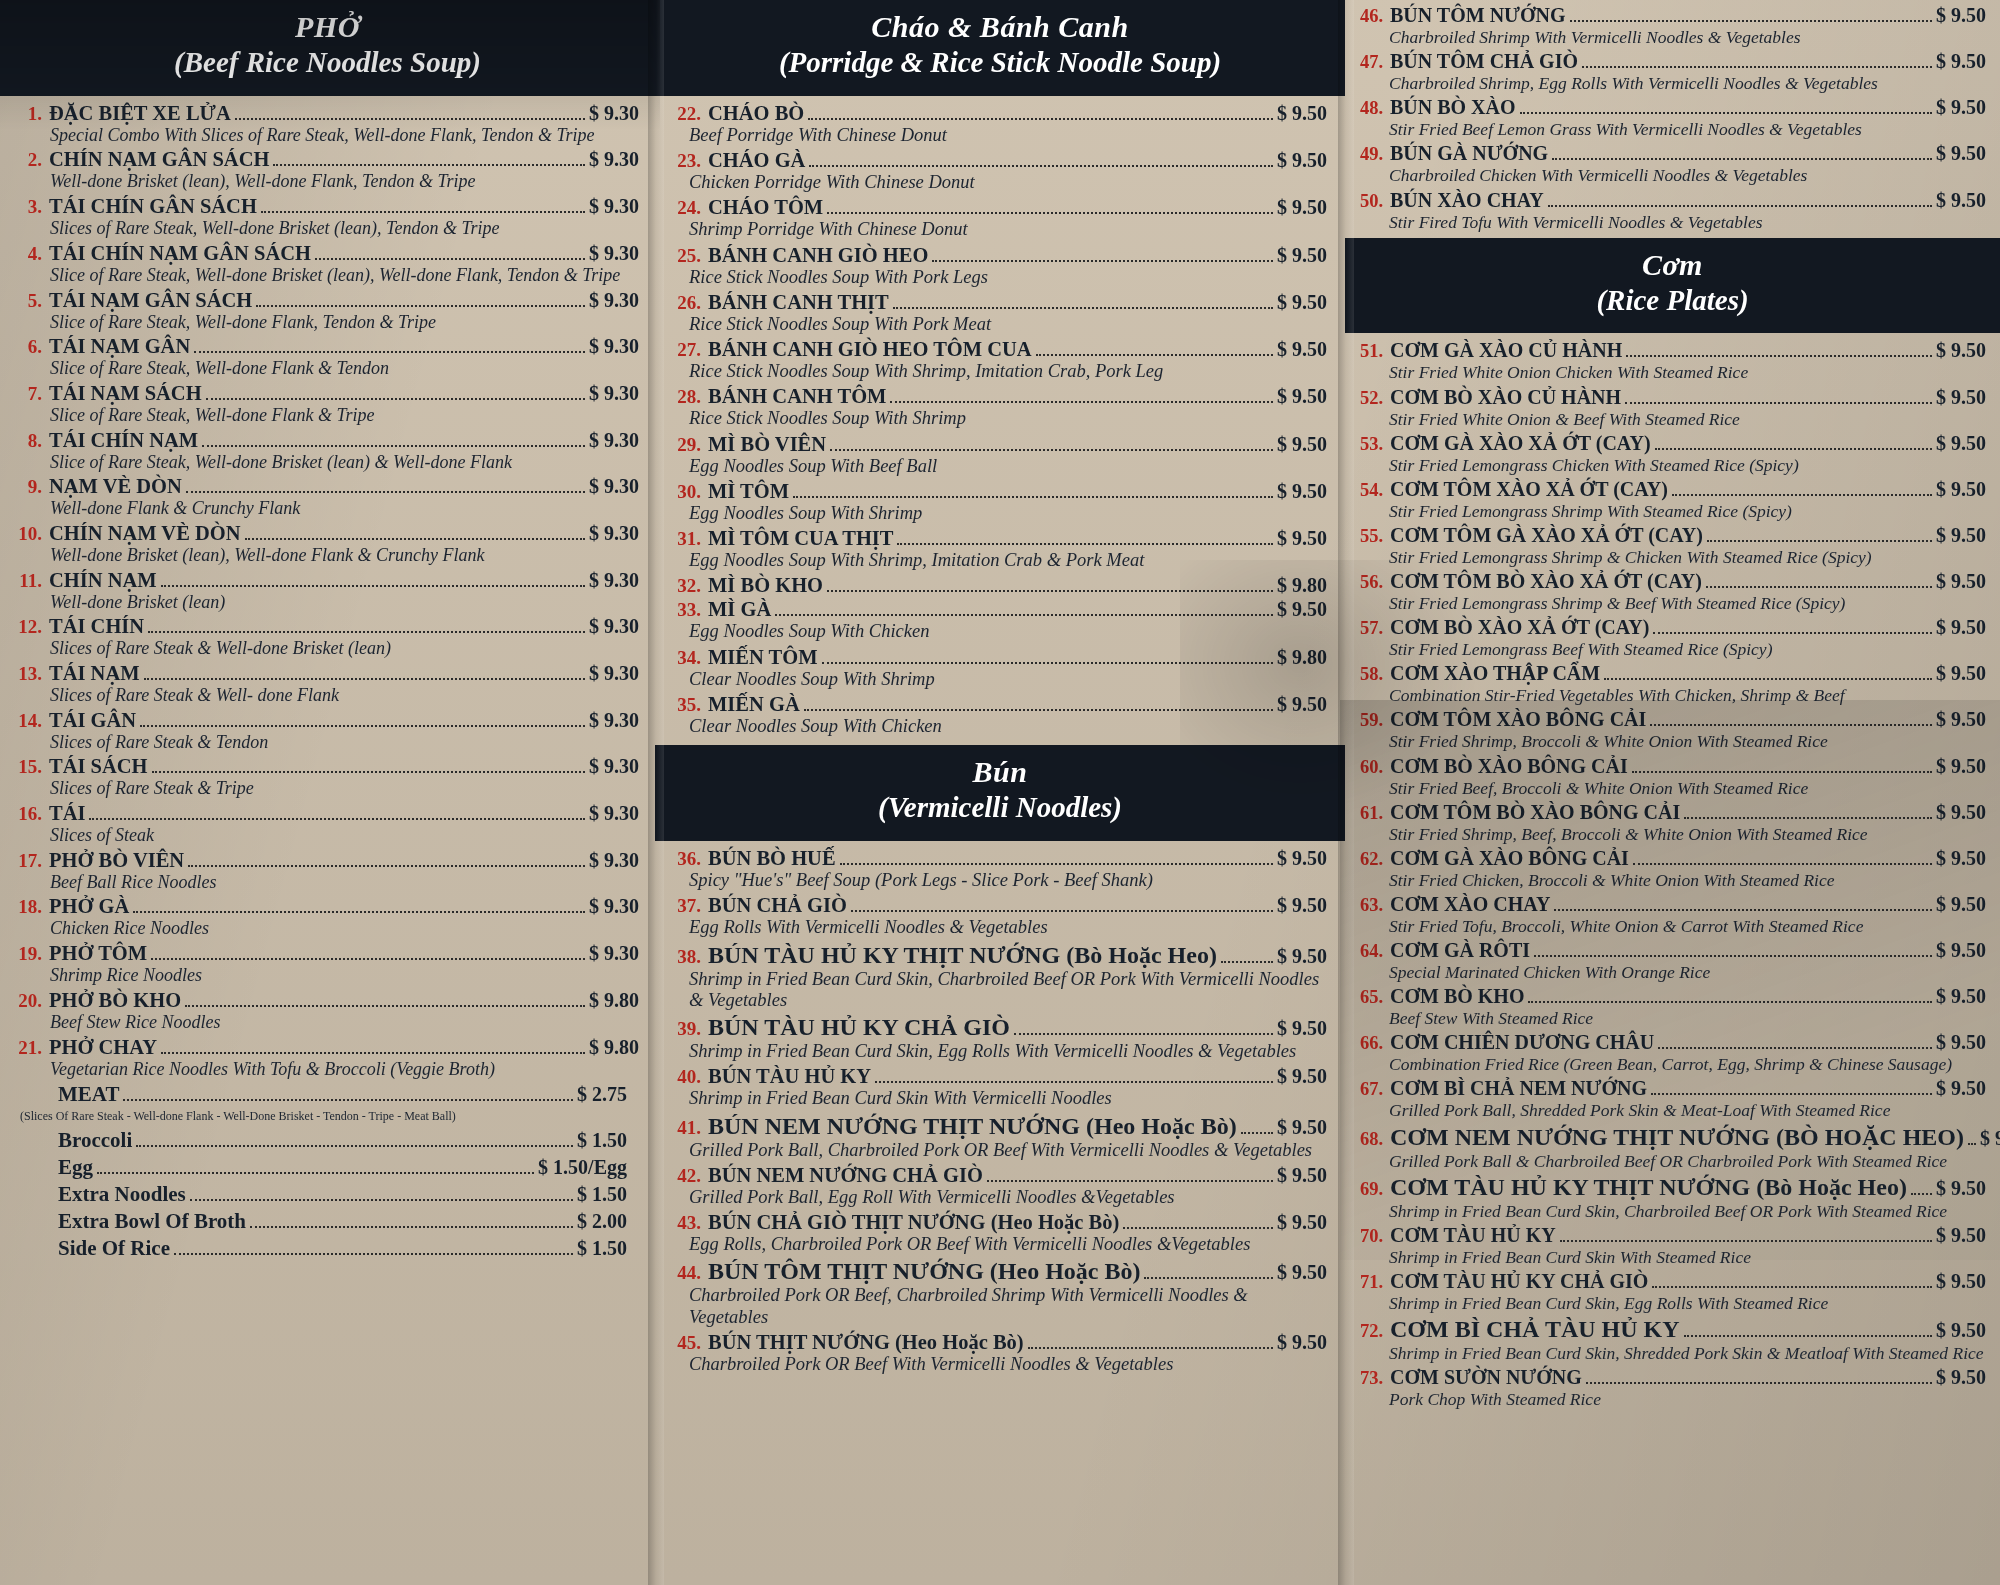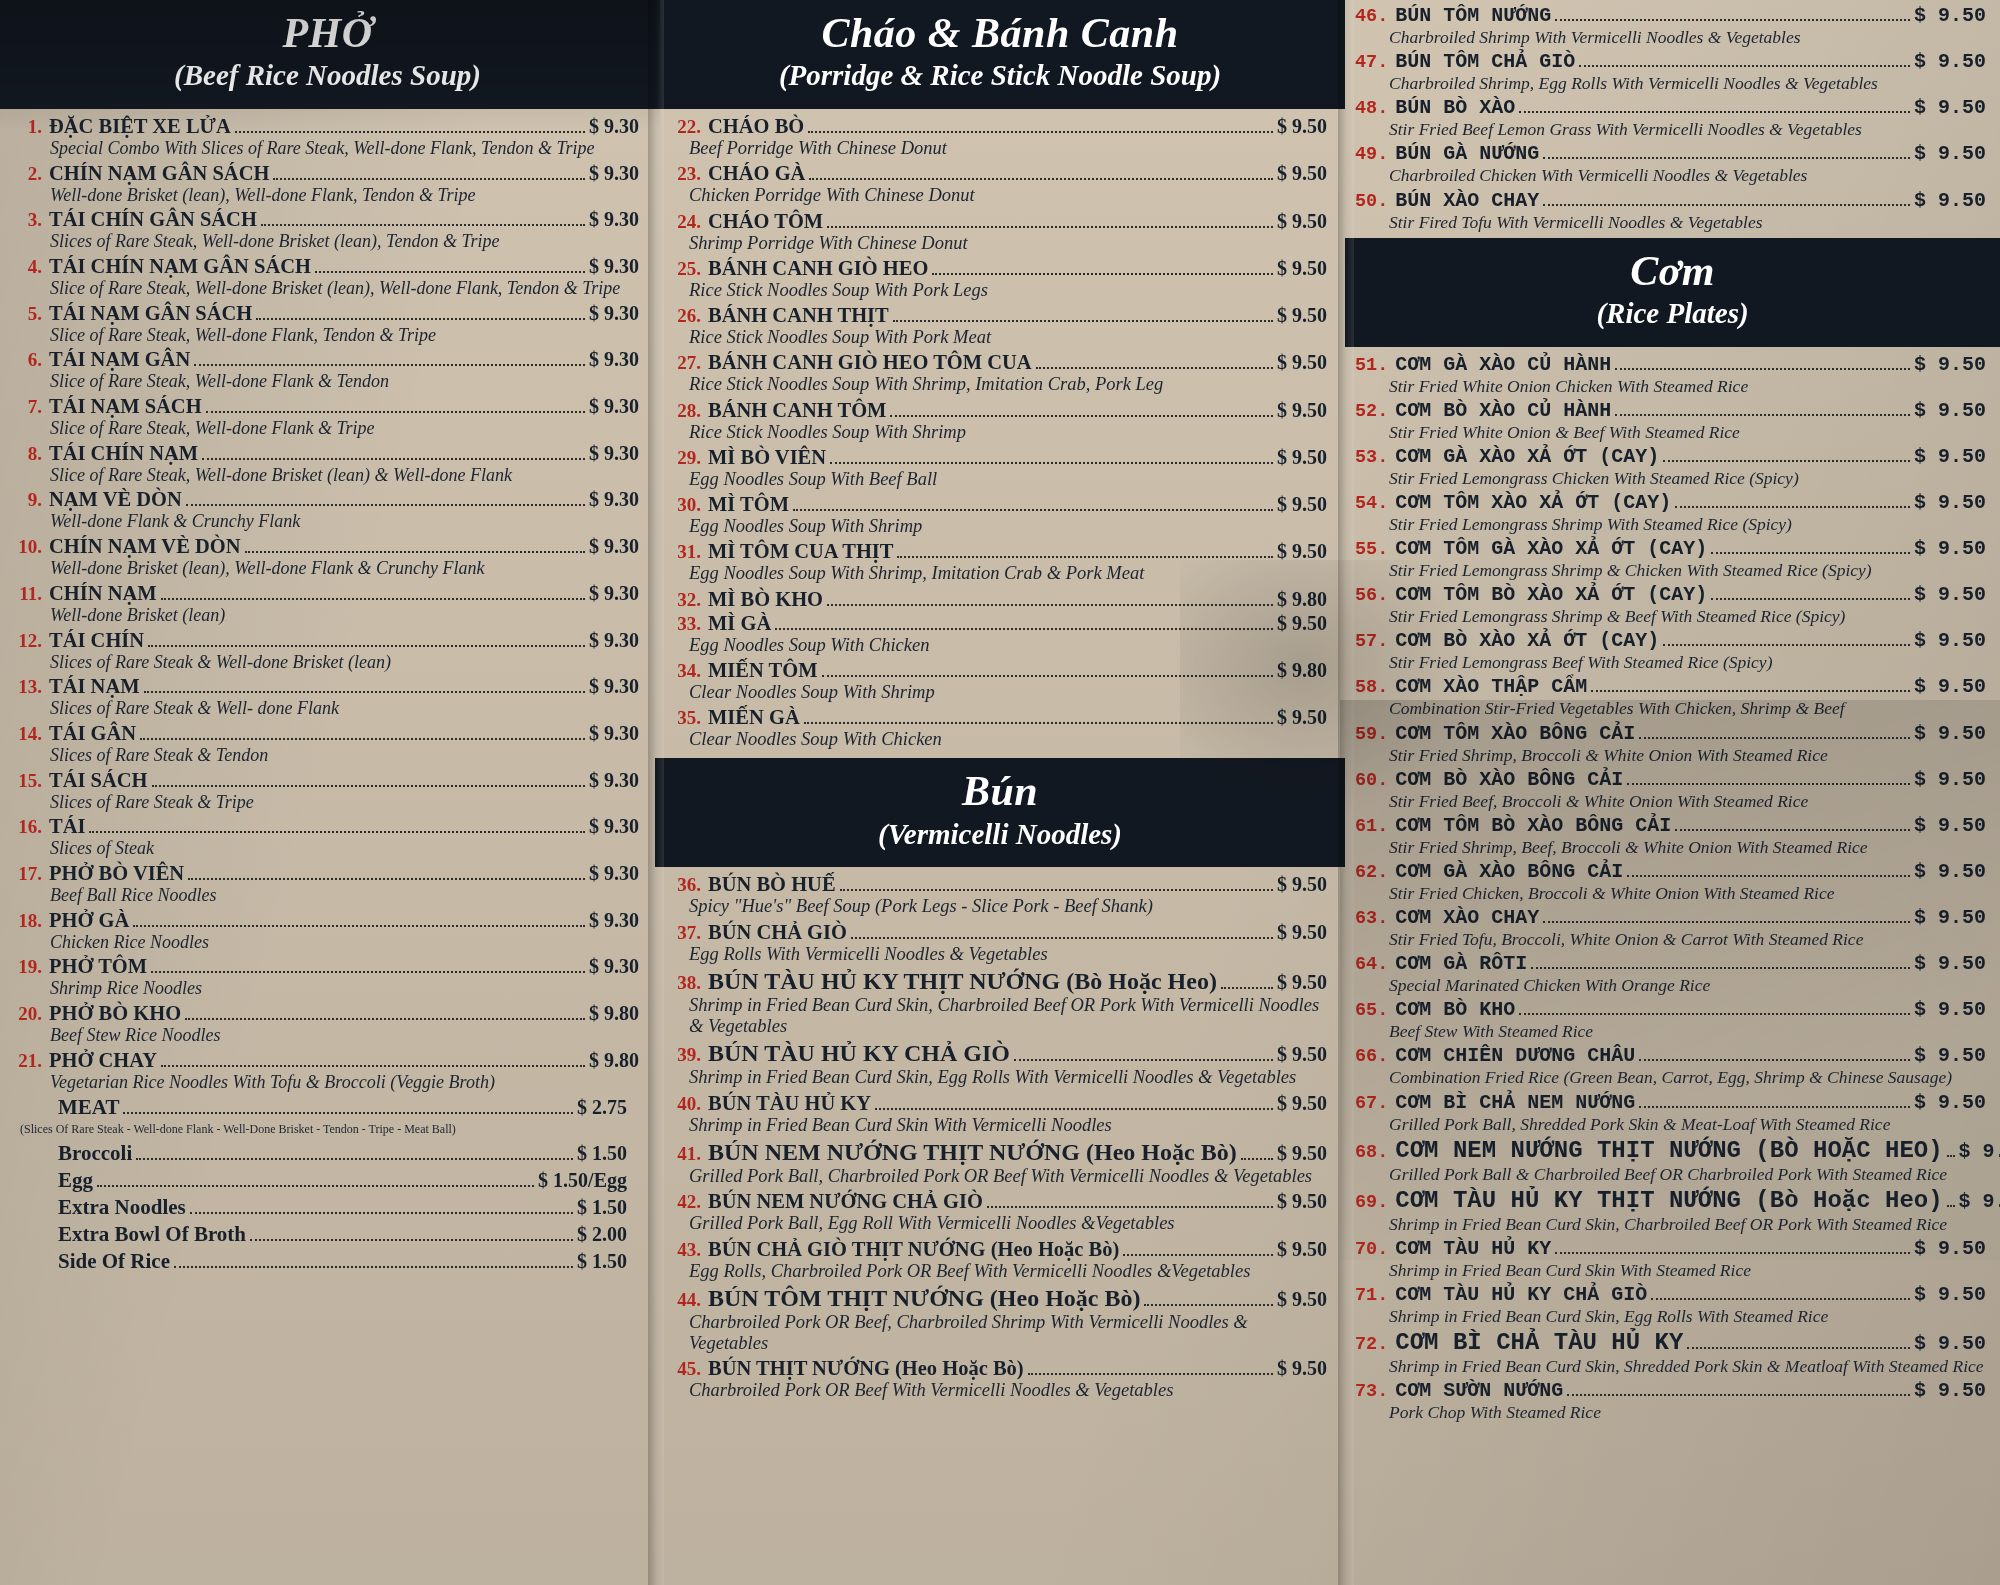--- a/index.html
+++ b/index.html
@@ -38,21 +38,21 @@
   
   .bar {
     background: #121821;
     color: #fff;
     text-align: center;
     padding: 10px 6px 16px 6px;
   }
   .bar .t1 {
     font-style: italic;
     font-weight: bold;
-    font-size: 42px;
+    font-size: 30px;
     letter-spacing: 0.5px;
     line-height: 1.1;
   }
   .bar .t2 {
     font-style: italic;
     font-weight: bold;
     font-size: 29px;
     line-height: 1.2;
     margin-top: 2px;
   }
@@ -95,21 +95,21 @@
   }
   .desc.nosize { font-size: 16.5px; }
 
   
   .col2 .items { padding-left: 14px; padding-right: 18px; }
   .col2 .num { min-width: 32px; }
   .col2 .desc { margin-left: 20px; font-size: 18.5px; }
 
   
   .col3 .items { padding-left: 10px; padding-right: 14px; }
-  .col3 .line { font-size: 20px; font-family: Liberation Mono, monospace; }
+  .col3 .line { font-size: 20px; }
   .col3 .num { min-width: 28px; font-size: 18.5px; }
   .col3 .desc { margin-left: 34px; font-size: 17.5px; }
   .tiny .nm { font-size: 24px; }
 
   
   .extra-title {
     color: #b3261e;
     font-weight: bold;
     font-size: 27px;
     text-decoration: underline;

